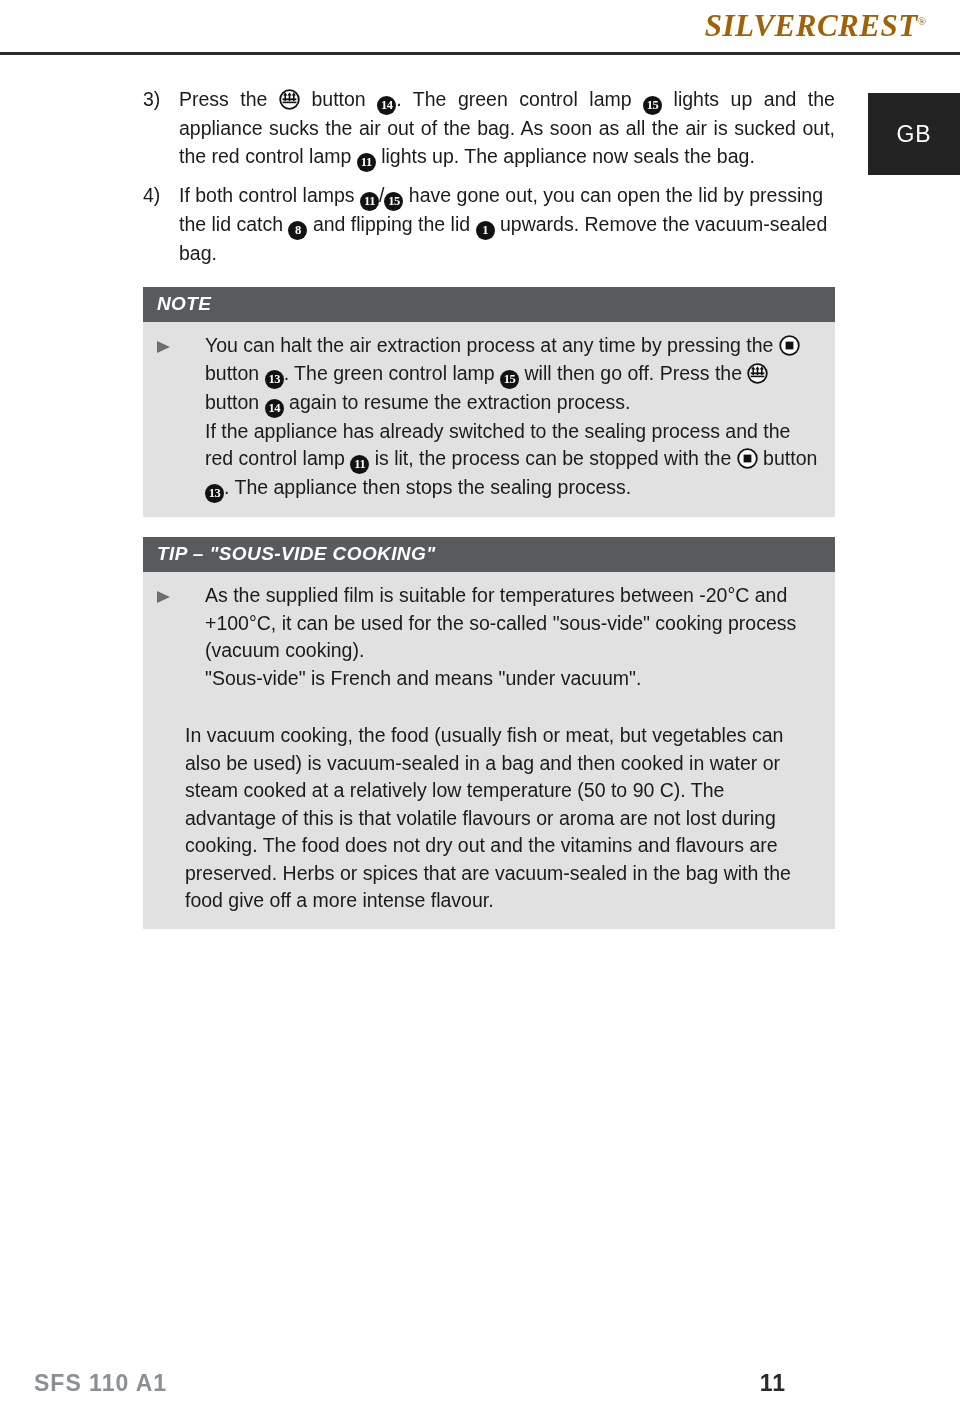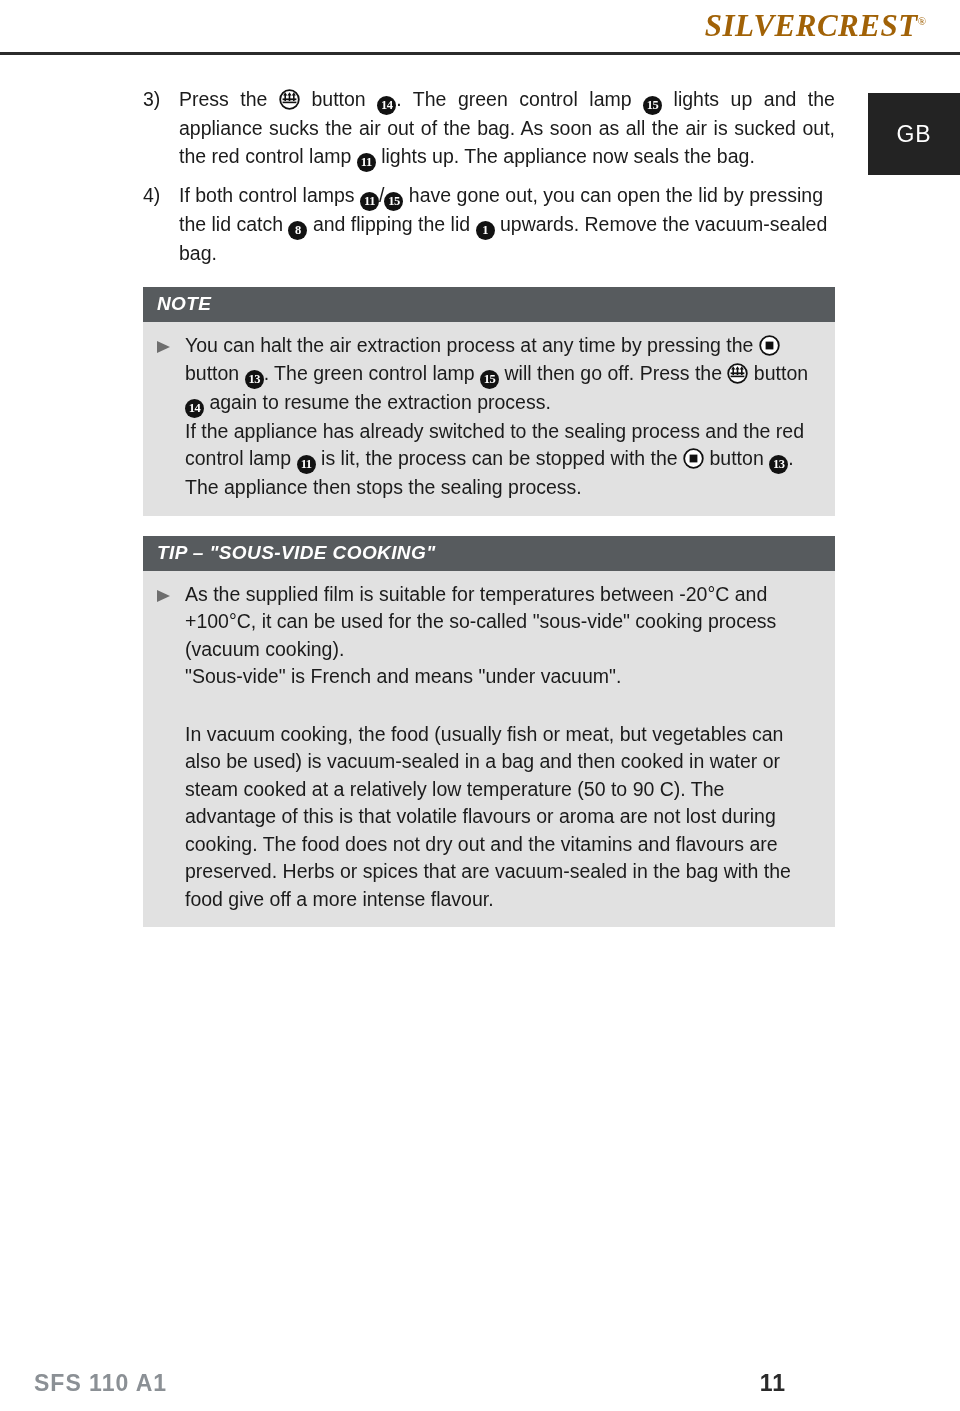--- a/index.html
+++ b/index.html
@@ -111,20 +111,21 @@
     letter-spacing: 0.4px;
     padding: 6px 14px 7px 14px;
   }
   .callout-body {
     padding: 10px 16px 14px 14px;
   }
   .callout-item {
     display: flex;
     font-size: 19.5px;
     line-height: 27.5px;
+    gap: 20px;
   }
   .bullet-arrow {
     flex: 0 0 28px;
     width: 28px;
     padding-top: 9px;
     line-height: 0;
   }
   .bullet-arrow svg { display: block; }
   .callout-item-text { flex: 1 1 auto; }
   .para-block {

